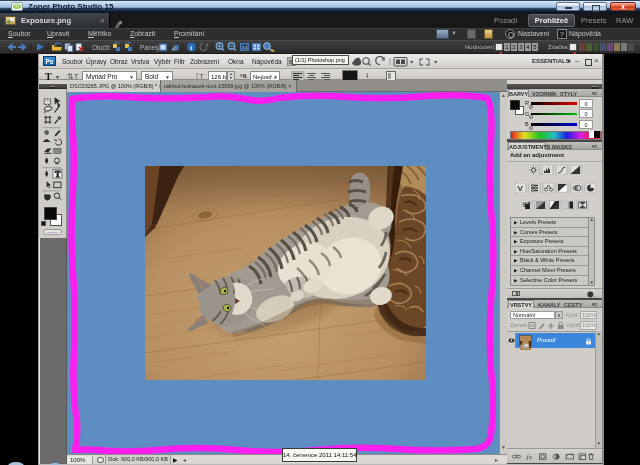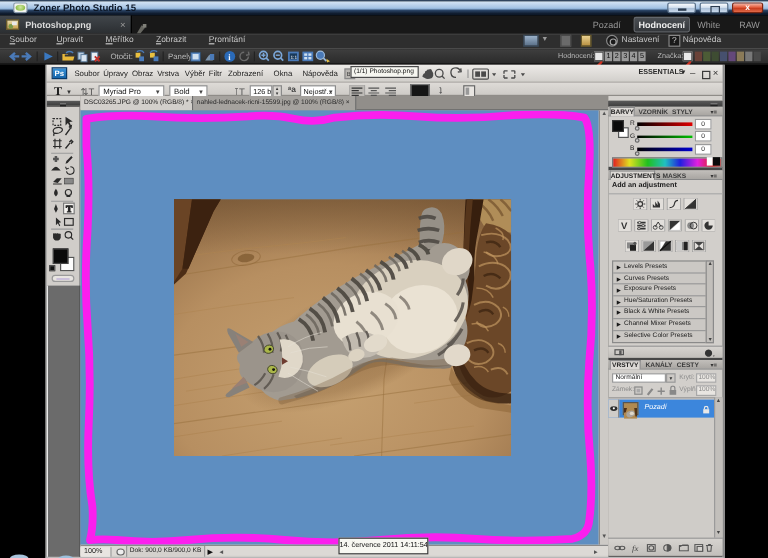--- a/index.html
+++ b/index.html
@@ -27,33 +27,33 @@
   </div>
 <div class="abs" style="left:610px;top:2px;width:26px;height:9px;background:linear-gradient(#f7b3a2,#e25c3c 45%,#c83b1c 55%,#e06a4a);border:1px solid #7c2510;border-radius:2px;box-sizing:border-box;
  color:#fff;font-size:7px;font-weight:bold;text-align:center;line-height:8px;">x</div>
 
 <div class="abs" style="left:0;top:13px;width:640px;height:15px;background:#181818;"></div>
 <div class="abs" style="left:0;top:13px;width:110px;height:15px;background:linear-gradient(#41464b,#2b2e31);border-right:1px solid #000;box-sizing:border-box;">
   <div class="abs" style="left:5px;top:3px;width:11px;height:9px;background:linear-gradient(#e8d9a8,#caa34e);border:1px solid #6a5a2a;box-sizing:border-box;">
     <div class="abs" style="left:1px;top:3px;width:4px;height:4px;background:#7a9a4a;border-radius:50%;"></div>
     <div class="abs" style="left:4px;top:1px;width:4px;height:3px;background:#e8e8e8;"></div>
   </div>
-  <div class="tx" style="left:21px;top:3px;font-size:7.5px;font-weight:bold;color:#dcdcdc;">Photoshop.png</div>
+  <div class="tx" style="left:21px;top:3px;font-size:7.5px;font-weight:bold;color:#dcdcdc;">Exposure.png</div>
   <div class="tx" style="left:100px;top:3px;font-size:8px;color:#9a9a9a;">×</div>
 </div>
 <div class="abs" style="left:113px;top:16px;width:10px;height:9px;opacity:.8;">
   <svg width="10" height="9">
       <path d="M1 8 L5 1 L8 3 L4 8 Z" fill="#7a7a72"></path>
       <rect x="6" y="0" width="3" height="3" fill="#9a9a92"></rect>
     </svg>
 </div>
 <div class="tx" style="left:494px;top:16px;font-size:7.5px;color:#989898;">Pozadí</div>
 <div class="abs" style="left:528px;top:14px;width:47px;height:13px;background:linear-gradient(#4a4e53,#34373b);border:1px solid #63676c;border-radius:2px;box-sizing:border-box;
-  color:#f0f0f0;font-size:7.5px;font-weight:bold;text-align:center;line-height:12px;">Hodnocení</div>
-<div class="tx" style="left:581px;top:16px;font-size:7.5px;color:#989898;">White</div>
+  color:#f0f0f0;font-size:7.5px;font-weight:bold;text-align:center;line-height:12px;">Prohlížeč</div>
+<div class="tx" style="left:581px;top:16px;font-size:7.5px;color:#989898;">Presets</div>
 <div class="tx" style="left:616px;top:16px;font-size:7.5px;color:#989898;">RAW</div>
 
 <div class="abs" style="left:0;top:28px;width:640px;height:12px;background:#2e2e2e;border-top:1px solid #404040;box-sizing:border-box;"></div>
 <div class="tx" style="left:8px;top:30px;font-size:7px;color:#c6c6c6;"><u>S</u>oubor</div>
 <div class="tx" style="left:47px;top:30px;font-size:7px;color:#c6c6c6;"><u>U</u>pravit</div>
 <div class="tx" style="left:88px;top:30px;font-size:7px;color:#c6c6c6;"><u>M</u>ěřítko</div>
 <div class="tx" style="left:130px;top:30px;font-size:7px;color:#c6c6c6;"><u>Z</u>obrazit</div>
 <div class="tx" style="left:174px;top:30px;font-size:7px;color:#c6c6c6;"><u>P</u>romítání</div>
 
 <div class="abs" style="left:436px;top:29px;width:13px;height:10px;background:linear-gradient(#9ab0c8,#5a7088);border:1px solid #3a4a5a;box-sizing:border-box;"></div>

